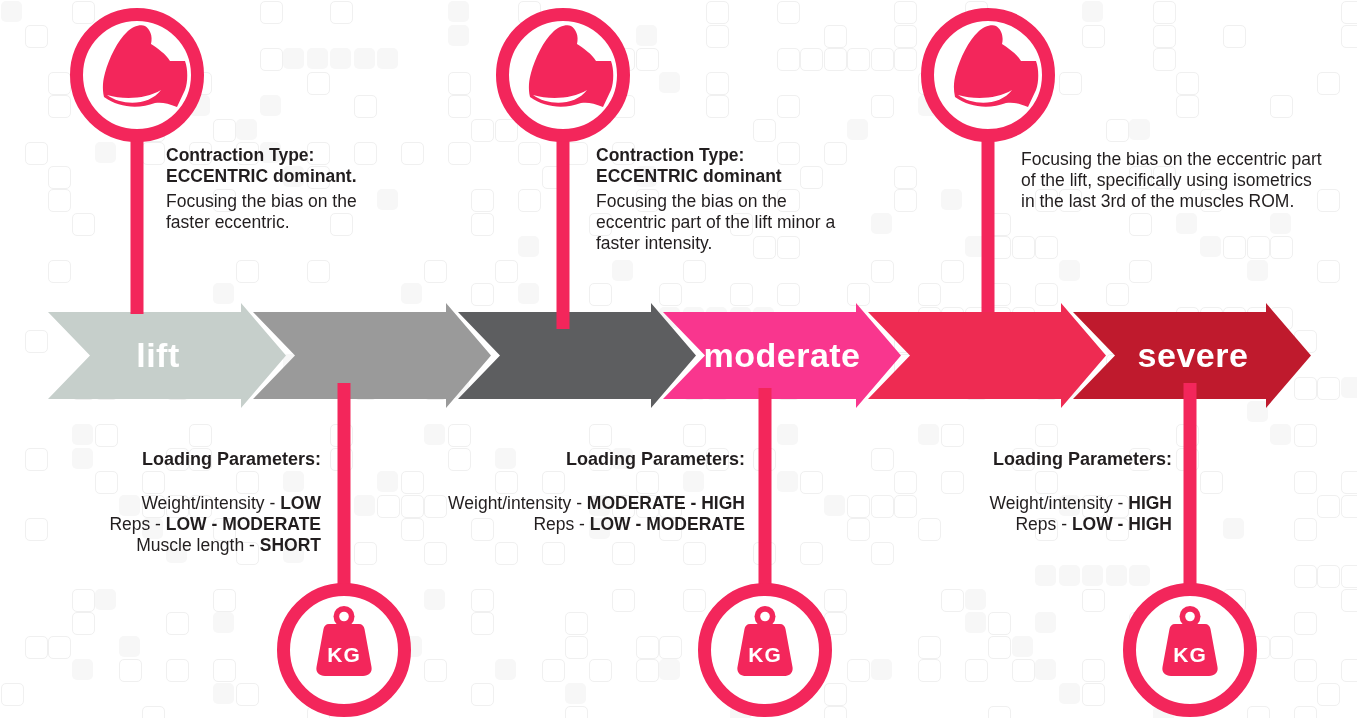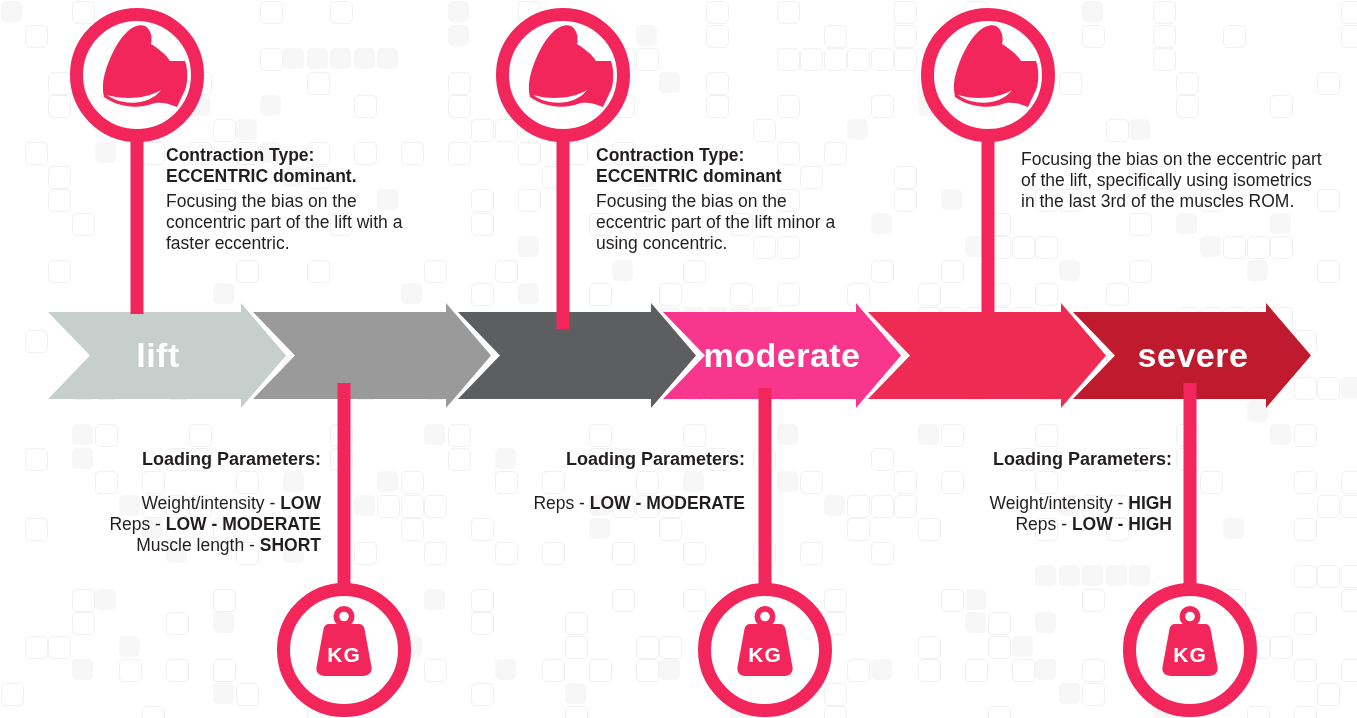--- a/index.html
+++ b/index.html
@@ -519,52 +519,52 @@
 
   <div class="arrow-label" style="left:158px; top:357px;">lift</div>
   <div class="arrow-label" style="left:1193px; top:357px;">severe</div>
   <div class="arrow-label" style="left:782px; top:357px;">moderate</div>
 
   <div class="txt contraction" style="left:166px; top:145px;">
     <div class="title-line">Contraction Type:</div>
     <div class="title-line">ECCENTRIC dominant.</div>
     <div class="body">
       <div>Focusing the bias on the</div>
-      <div>concentric part of the lift with a</div>
       <div>faster eccentric.</div>
     </div>
   </div>
 
   <div class="txt contraction" style="left:596px; top:145px;">
     <div class="title-line">Contraction Type:</div>
     <div class="title-line">ECCENTRIC dominant</div>
     <div class="body">
       <div>Focusing the bias on the</div>
       <div>eccentric part of the lift minor a</div>
-      <div>using concentric.</div>
+      <div>faster intensity.</div>
     </div>
   </div>
 
   <div class="txt contraction" style="left:1021px; top:145px;">
     <div class="body">
       <div>Focusing the bias on the eccentric part</div>
       <div>of the lift, specifically using isometrics</div>
       <div>in the last 3rd of the muscles ROM.</div>
     </div>
   </div>
 
   <div class="txt loading" style="right:1036px; top:449px;">
     <div class="heading">Loading Parameters:</div>
     <div><span>Weight/intensity - </span><b>LOW</b></div>
     <div><span>Reps - </span><b>LOW - MODERATE</b></div>
     <div><span>Muscle length - </span><b>SHORT</b></div>
   </div>
 
   <div class="txt loading" style="right:612px; top:449px;">
     <div class="heading">Loading Parameters:</div>
+    <div><span>Weight/intensity - </span><b>MODERATE - HIGH</b></div>
     <div><span>Reps - </span><b>LOW - MODERATE</b></div>
   </div>
 
   <div class="txt loading" style="right:185px; top:449px;">
     <div class="heading">Loading Parameters:</div>
     <div><span>Weight/intensity - </span><b>HIGH</b></div>
     <div><span>Reps - </span><b>LOW - HIGH</b></div>
   </div>
 
 </div>

